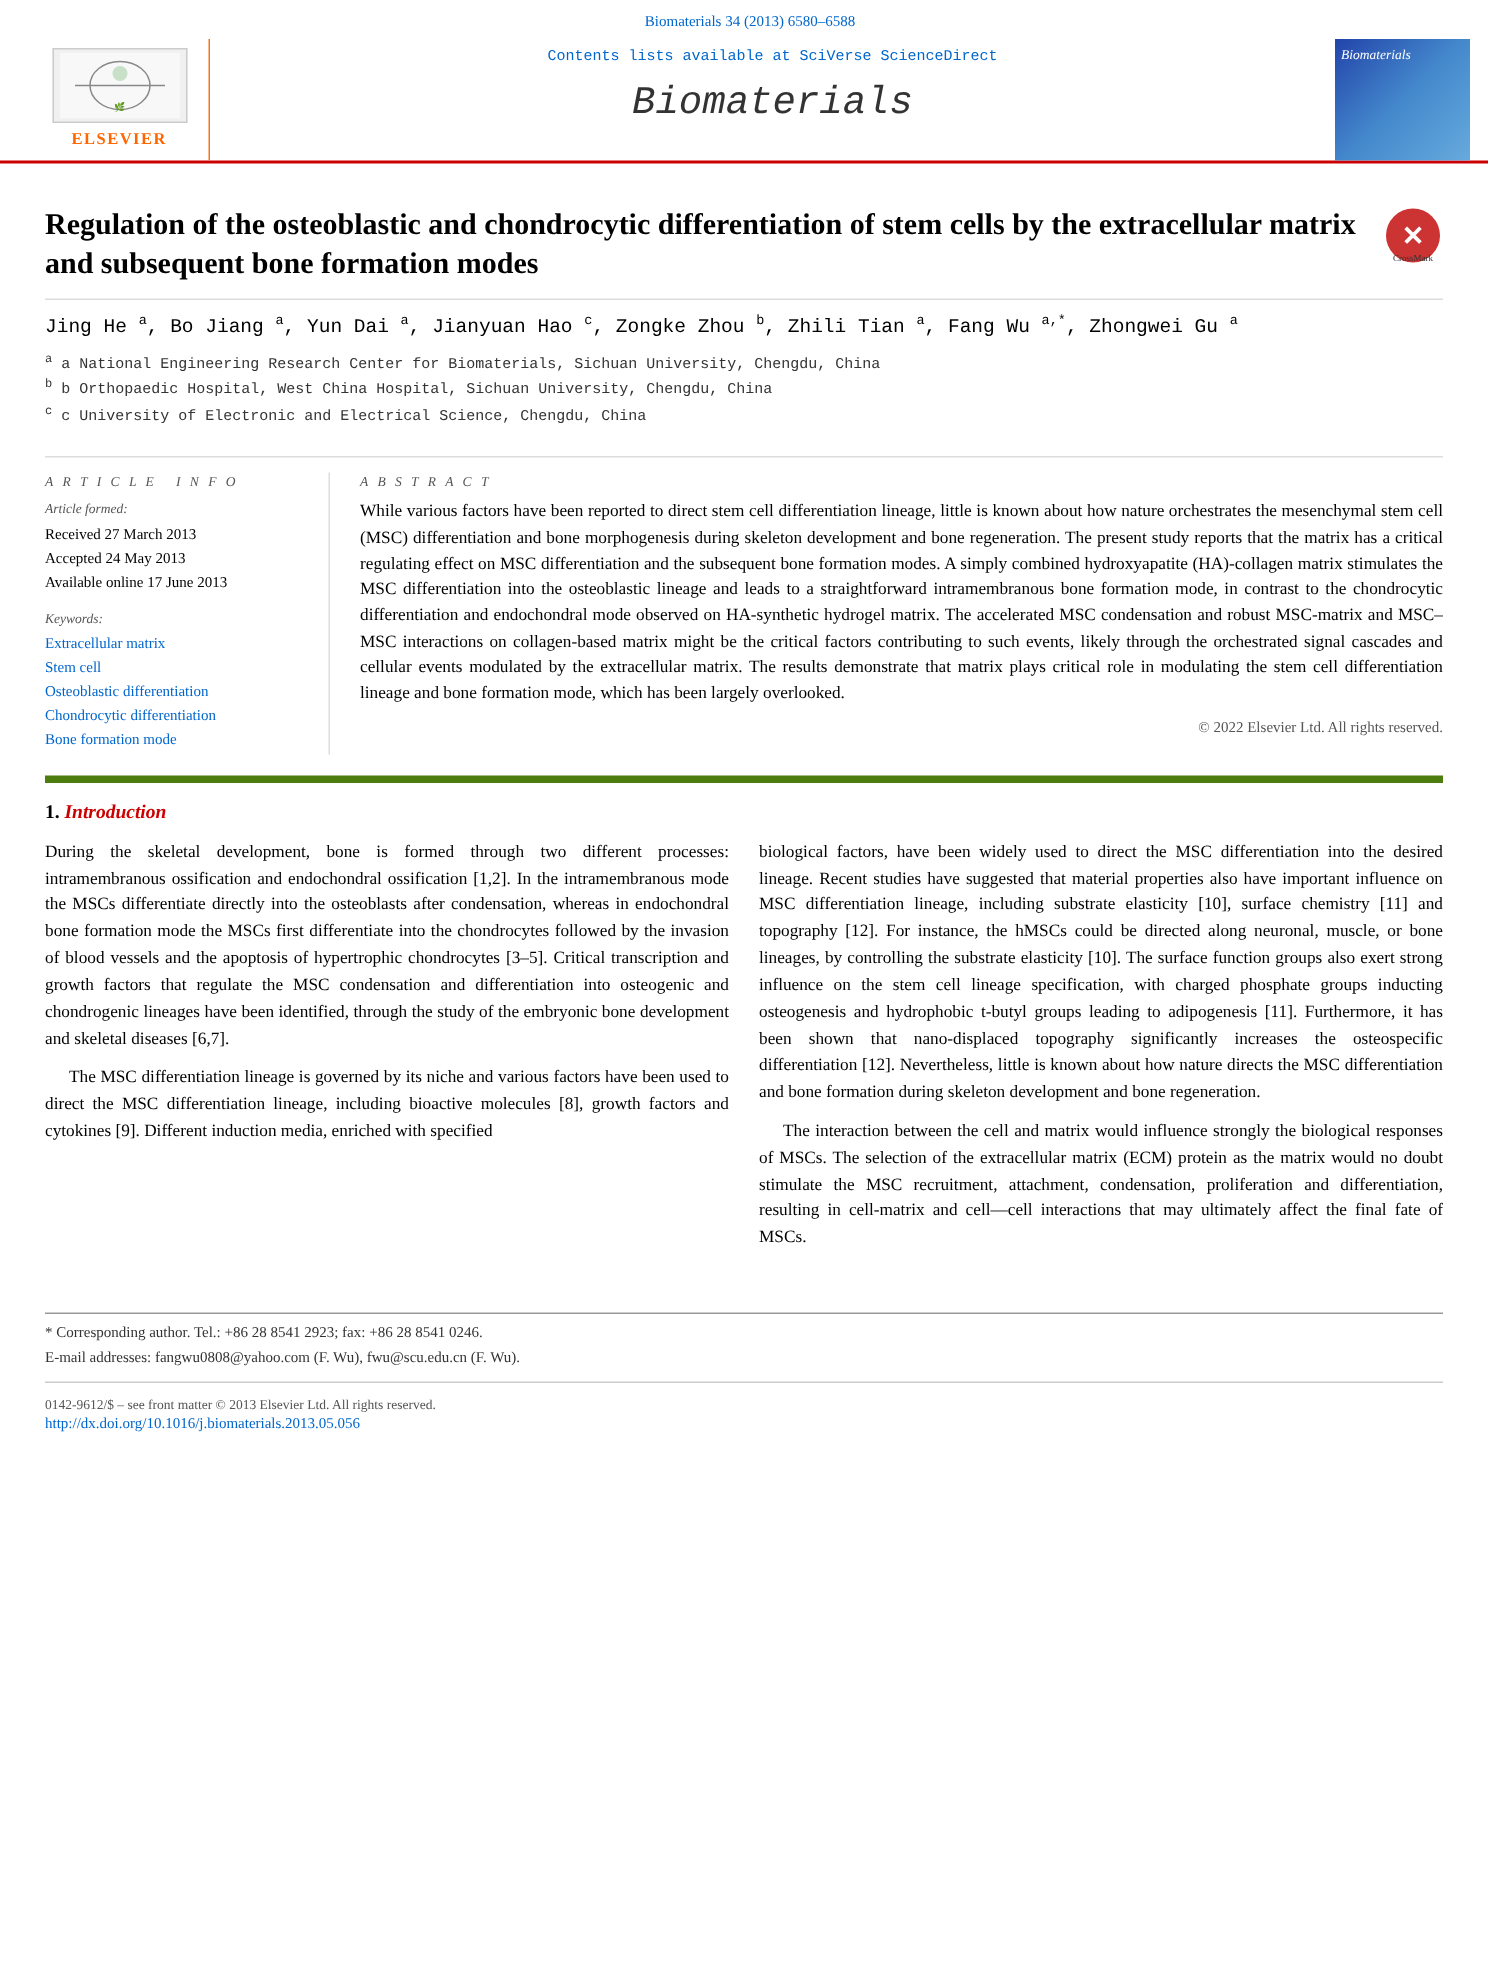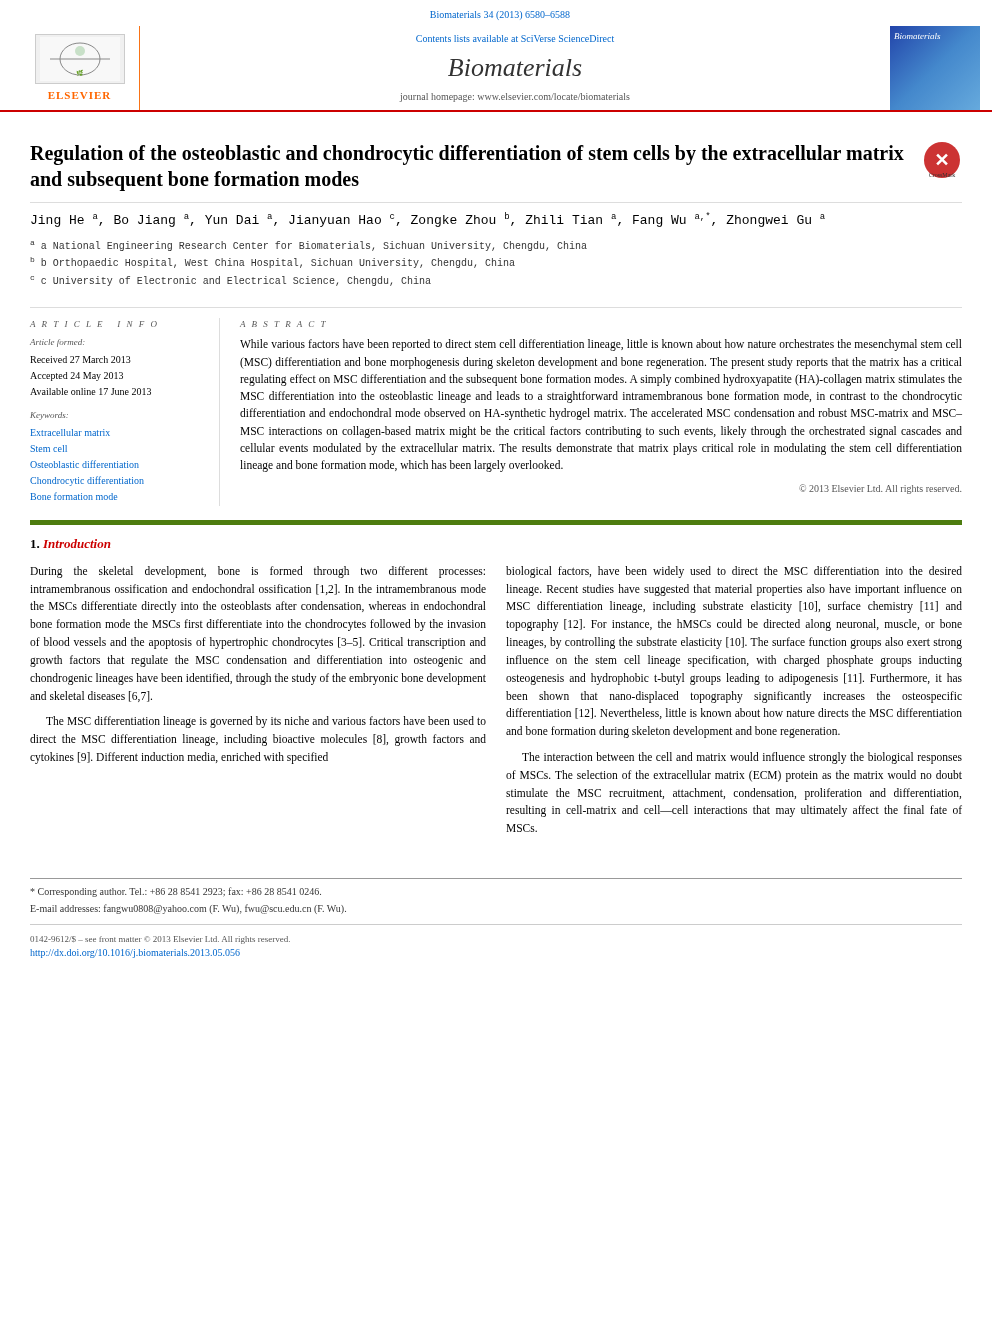--- a/index.html
+++ b/index.html
@@ -59,20 +59,21 @@
     .elsevier-logo .elsevier-text {
       font-size: 11px;
       font-weight: bold;
       color: #ff6600;
       letter-spacing: 1px;
     }
     .journal-title-section {
       flex: 1;
       text-align: center;
       padding: 6px 20px;
+      font-family: Liberation Mono, monospace;
     }
     .sciverse-link {
       font-size: 10px;
       color: #0066cc;
       margin-bottom: 4px;
     }
     .journal-name {
       font-size: 26px;
       font-style: italic;
       color: #333;
@@ -277,21 +278,20 @@
             <line x1="10" y1="22" x2="70" y2="22" stroke="#888" stroke-width="1"></line>
             <text x="40" y="38" text-anchor="middle" font-size="6" fill="#666">🌿</text>
             <circle cx="40" cy="14" r="5" fill="#c8e0c8"></circle>
           </svg>
         </div>
         <div class="elsevier-text">ELSEVIER</div>
       </div>
       <div class="journal-title-section">
         <div class="sciverse-link">Contents lists available at SciVerse ScienceDirect</div>
         <div class="journal-name">Biomaterials</div>
-        <div class="journal-homepage">journal homepage: www.elsevier.com/locate/biomaterials</div>
       </div>
       <div class="biomaterials-logo">
         <span class="biomaterials-logo-text">Biomaterials</span>
       </div>
     </div>
   </div>
 
   <div class="article-body">
 
     <div class="article-title-section">
@@ -328,21 +328,21 @@
           <div class="keyword-item">Extracellular matrix</div>
           <div class="keyword-item">Stem cell</div>
           <div class="keyword-item">Osteoblastic differentiation</div>
           <div class="keyword-item">Chondrocytic differentiation</div>
           <div class="keyword-item">Bone formation mode</div>
         </div>
       </div>
       <div class="right-col">
         <div class="section-label">A B S T R A C T</div>
         <div class="abstract-text">While various factors have been reported to direct stem cell differentiation lineage, little is known about how nature orchestrates the mesenchymal stem cell (MSC) differentiation and bone morphogenesis during skeleton development and bone regeneration. The present study reports that the matrix has a critical regulating effect on MSC differentiation and the subsequent bone formation modes. A simply combined hydroxyapatite (HA)-collagen matrix stimulates the MSC differentiation into the osteoblastic lineage and leads to a straightforward intramembranous bone formation mode, in contrast to the chondrocytic differentiation and endochondral mode observed on HA-synthetic hydrogel matrix. The accelerated MSC condensation and robust MSC-matrix and MSC–MSC interactions on collagen-based matrix might be the critical factors contributing to such events, likely through the orchestrated signal cascades and cellular events modulated by the extracellular matrix. The results demonstrate that matrix plays critical role in modulating the stem cell differentiation lineage and bone formation mode, which has been largely overlooked.</div>
-        <div class="copyright-line">© 2013 Elsevier Ltd. All rights reserved.</div>
+        <div class="copyright-line">© 2022 Elsevier Ltd. All rights reserved.</div>
       </div>
     </div>
 
     <div class="intro-section">
       <div>
         <span class="section-number">1.</span>
         <span class="section-title-text">Introduction</span>
       </div>
       <div class="body-two-col">
         <div class="body-col">

